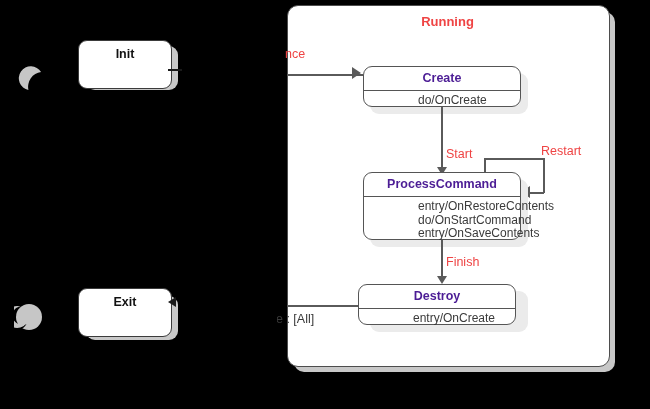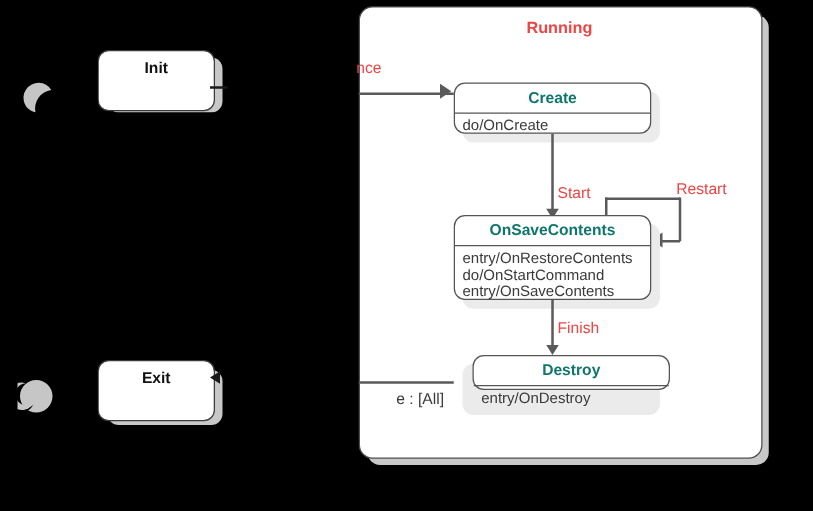--- a/index.html
+++ b/index.html
@@ -10,23 +10,23 @@
   .shadow{position:absolute;background:#c8c8c8;border-radius:10px;}
   .panel{position:absolute;background:#ffffff;border:1px solid #4d4d4d;border-radius:11px;}
 
   .simple-box{position:absolute;background:#fff;border:1.6px solid #3b3b3b;border-radius:9px;}
   .simple-box .title{position:absolute;left:0;right:0;top:6px;text-align:center;
                      font-size:12.5px;font-weight:bold;color:#111;}
 
   .state{position:absolute;background:#fff;border:1.5px solid #555;border-radius:9px;
          box-sizing:border-box;}
   .state .st-name{height:23px;line-height:23px;text-align:center;
-                  font-size:12.5px;font-weight:bold;color:#0f766e;}
+                  font-size:12.5px;font-weight:bold;color:#4c1d95;}
   .state .st-div{height:1px;background:#555;}
-  .state .st-body{padding:3px 5px 2px 6px;font-size:12px;color:#3a3a3a;line-height:13.6px;}
+  .state .st-body{padding:3px 5px 2px 6px;font-size:12px;color:#3a3a3a;line-height:13.6px;margin-left:48px;}
   .state .st-body div{white-space:nowrap;}
 
   .stshadow{position:absolute;background:#ebebeb;border-radius:9px;}
 
   .lbl{position:absolute;font-size:12.5px;color:#ef4444;white-space:nowrap;}
 
   .ln-h{position:absolute;height:1.6px;background:#5a5a5a;}
   .ln-v{position:absolute;width:1.6px;background:#5a5a5a;}
 
   .arrow-d{position:absolute;width:0;height:0;border-left:5px solid transparent;
@@ -69,42 +69,42 @@
   <div class="ln-h" style="left:484px;top:158px;width:60px;"></div>
   <div class="ln-v" style="left:543px;top:158px;height:35px;"></div>
   <div class="ln-h" style="left:521px;top:192px;width:23px;"></div>
   <div style="position:absolute;left:521px;top:186px;width:0;height:0;
               border-top:6px solid transparent;border-bottom:6px solid transparent;
               border-right:9px solid #5a5a5a;"></div>
   <div class="lbl" style="left:541px;top:144px;">Restart</div>
 
   <div class="stshadow" style="left:370px;top:179px;width:158px;height:68px;"></div>
   <div class="state" style="left:363px;top:172px;width:158px;height:68px;">
-    <div class="st-name">OnSaveContents</div>
+    <div class="st-name">ProcessCommand</div>
     <div class="st-div"></div>
     <div class="st-body">
       <div>entry/OnRestoreContents</div>
       <div>do/OnStartCommand</div>
       <div>entry/OnSaveContents</div>
     </div>
   </div>
 
   <div class="ln-v" style="left:441px;top:240px;height:38px;"></div>
   <div class="arrow-d" style="left:437px;top:276px;"></div>
   <div class="lbl" style="left:446px;top:255px;">Finish</div>
 
   <div class="ln-h" style="left:287px;top:305px;width:76px;"></div>
-  <div class="lbl" style="left:276px;top:312px;color:#3a3a3a;margin-left:41px;">e :  [All]</div>
+  <div class="lbl" style="left:276px;top:312px;color:#3a3a3a;">e :  [All]</div>
 
   <div class="stshadow" style="left:370px;top:291px;width:158px;height:41px;"></div>
-  <div class="state" style="left:378px;top:284px;width:158px;height:28px;">
+  <div class="state" style="left:358px;top:284px;width:158px;height:41px;">
     <div class="st-name">Destroy</div>
     <div class="st-div"></div>
     <div class="st-body">
-      <div>entry/OnDestroy</div>
+      <div>entry/OnCreate</div>
     </div>
   </div>
 
   <div class="shadow" style="left:86px;top:46px;width:92px;height:44px;border-radius:9px;"></div>
   <div class="simple-box" style="left:78px;top:40px;width:92px;height:47px;">
     <div class="title">Init</div>
   </div>
   <div style="position:absolute;left:168px;top:69px;width:14px;height:1.6px;background:#1a1a1a;"></div>
 
   <div class="shadow" style="left:86px;top:296px;width:92px;height:44px;border-radius:9px;"></div>

